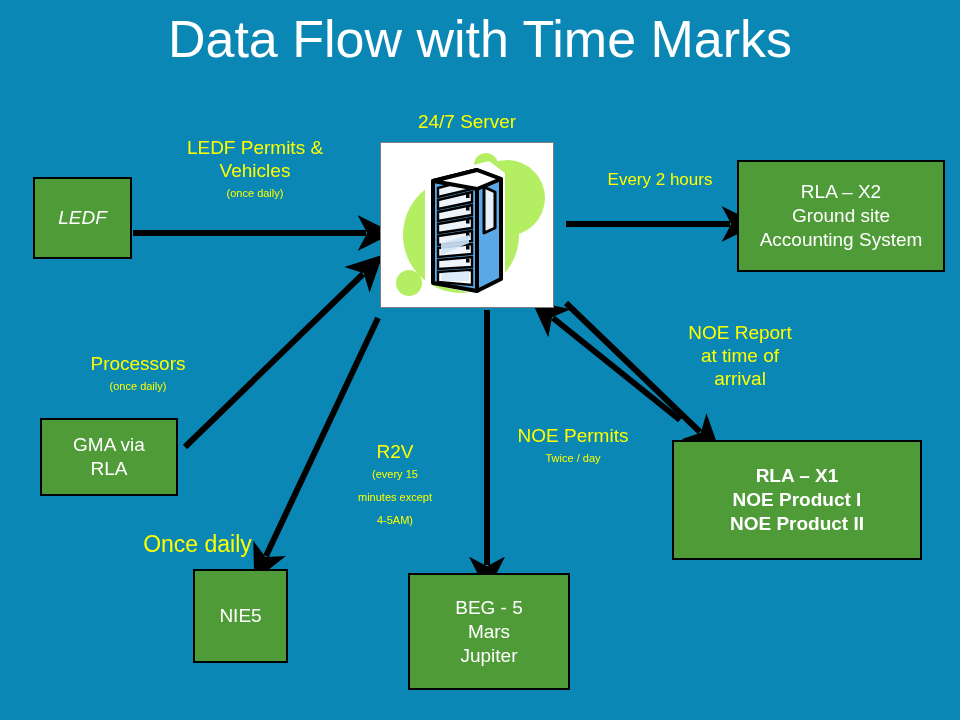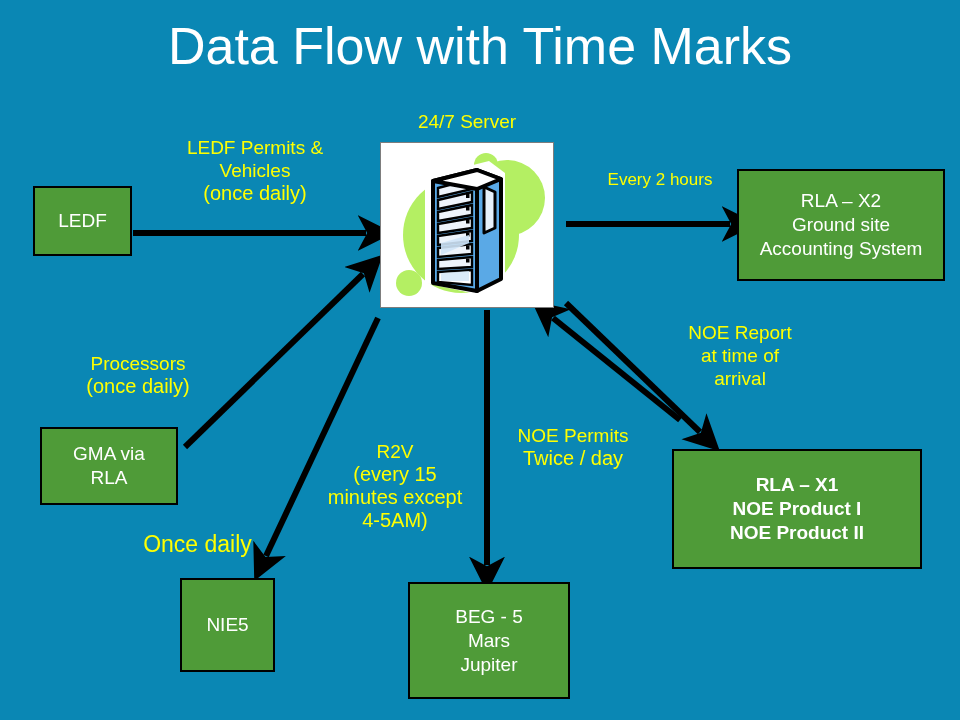--- a/index.html
+++ b/index.html
@@ -16,21 +16,21 @@
     font-family: "Liberation Sans", sans-serif;
   }
   #arrow-layer {
     position: absolute;
     left: 0; top: 0;
     width: 960px; height: 720px;
     pointer-events: none;
   }
   .title {
     position: absolute;
-    left: 0; top: 16px;
+    left: 0; top: 9px;
     width: 960px;
     text-align: center;
     color: #ffffff;
     font-size: 52px;
     font-weight: normal;
     letter-spacing: 0px;
     line-height: 60px;
     white-space: nowrap;
   }
   .node {
@@ -38,32 +38,31 @@
     background: #4f9b38;
     border: 2px solid #000000;
     color: #ffffff;
     display: flex;
     align-items: center;
     justify-content: center;
     text-align: center;
     font-size: 19px;
     line-height: 24px;
     box-sizing: border-box;
-    margin-top: 9px;
   }
   .node .lines { width: 100%; }
   .node .lines div { white-space: nowrap; }
   .label {
     position: absolute;
     color: #ffff00;
     text-align: center;
     font-size: 19px;
     line-height: 23px;
   }
-  .label .l2 { font-size: 20px; }
+  .label .l2 { font-size: 11px; }
   .label div { white-space: nowrap; }
 
   
   #server-card {
     position: absolute;
     left: 380px; top: 142px;
     width: 174px; height: 166px;
     background: #ffffff;
     border: 1px solid #7d7d7d;
     box-sizing: border-box;
@@ -152,21 +151,21 @@
         <rect x="85" y="115.5" width="3.5" height="4"></rect>
       </g>
 
       <path d="M60,100 L88,92 L88,100 L60,112 Z" fill="#cfe4f7" opacity="0.9"></path>
       <path d="M60,130 L88,128 L88,138 L60,138 Z" fill="#cfe4f7" opacity="0.75"></path>
 
       <path d="M52,38 L96,27 L120,36 L96,46 Z" fill="#ffffff" stroke="#000000" stroke-width="4" stroke-linejoin="round"></path>
     </svg>
   </div>
 
-  <div class="node" style="left:33px; top:177px; width:99px; height:70px;">
+  <div class="node" style="left:33px; top:177px; width:99px; height:82px;font-style:italic;">
     <div class="lines">
       <div>LEDF</div>
     </div>
   </div>
 
   <div class="node" style="left:737px; top:160px; width:208px; height:112px;">
     <div class="lines">
       <div>RLA – X2</div>
       <div>Ground site</div>
       <div>Accounting System</div>
@@ -181,21 +180,21 @@
   </div>
 
   <div class="node" style="left:672px; top:440px; width:250px; height:120px;font-weight:bold;">
     <div class="lines">
       <div>RLA – X1</div>
       <div>NOE Product I</div>
       <div>NOE Product II</div>
     </div>
   </div>
 
-  <div class="node" style="left:180px; top:569px; width:95px; height:94px;">
+  <div class="node" style="left:193px; top:569px; width:95px; height:94px;">
     <div class="lines">
       <div>NIE5</div>
     </div>
   </div>
 
   <div class="node" style="left:408px; top:573px; width:162px; height:117px;">
     <div class="lines">
       <div>BEG - 5</div>
       <div>Mars</div>
       <div>Jupiter</div>

